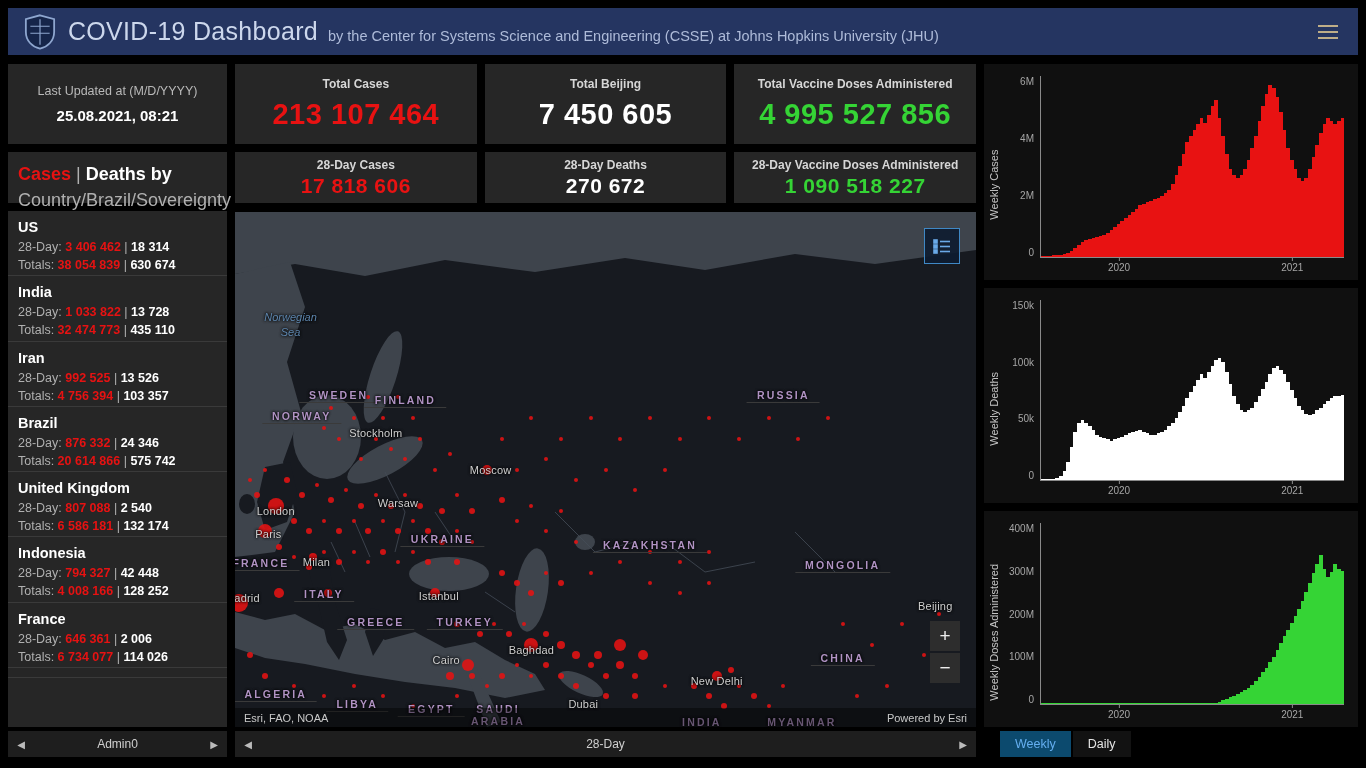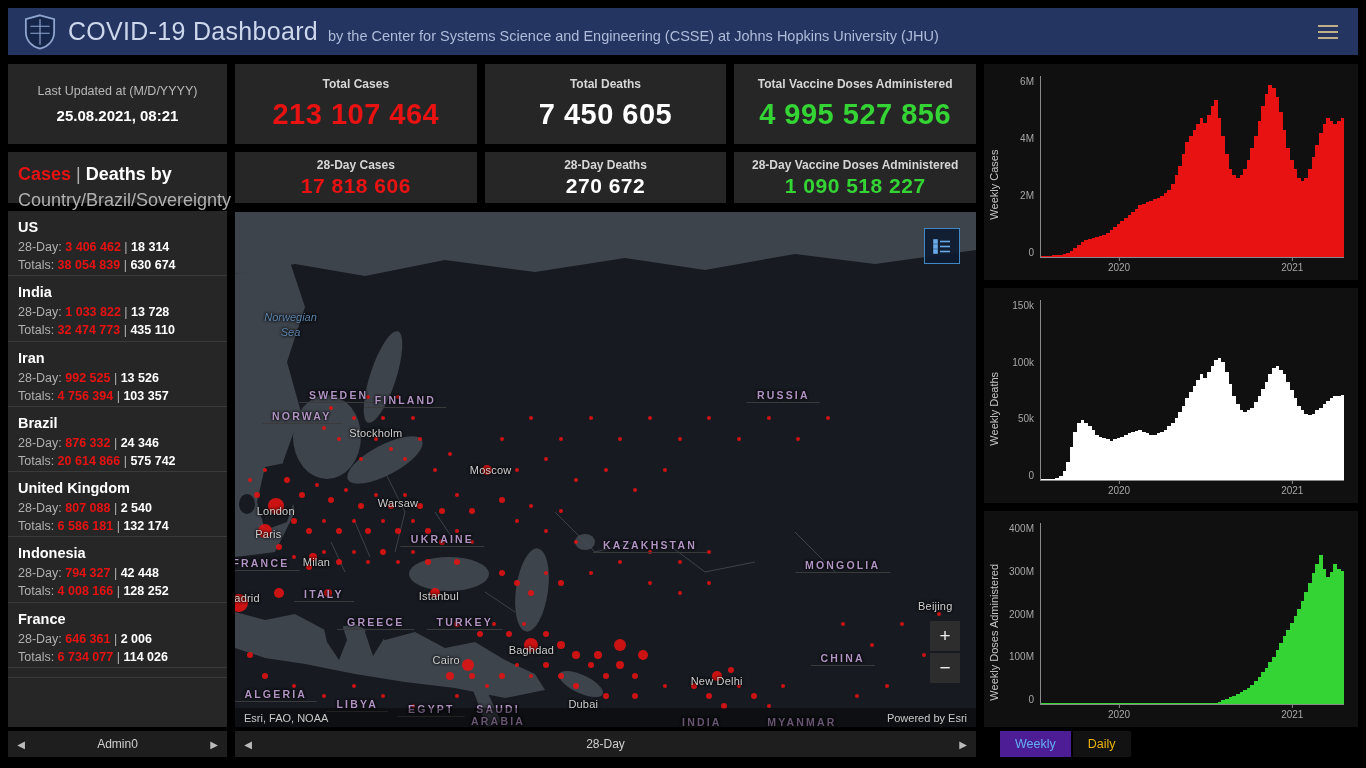--- a/index.html
+++ b/index.html
@@ -72,22 +72,22 @@
   .yticks{width:40px;display:flex;flex-direction:column;justify-content:space-between;align-items:flex-end;
     padding:0 6px 18px 0;font-size:10px;color:#a6a6a6}
   .plotcol{flex:1;display:flex;flex-direction:column}
   .bars{flex:1;display:flex;align-items:flex-end;border-left:1px solid #8a8a8a;border-bottom:1px solid #8a8a8a}
   .bar{flex:1;min-height:1px}
   .xticks{height:18px;position:relative;font-size:10px;color:#a6a6a6}
   .xticks span{position:absolute;top:4px;transform:translateX(-50%)}
   .xticks span::before{content:"";position:absolute;top:-4px;left:50%;width:1px;height:3px;background:#8a8a8a}
   
   .tabs{position:absolute;left:1000px;top:731px;height:26px;display:flex;gap:2px}
-  .tab{padding:0 15px;line-height:26px;font-size:12.5px;background:#121212;color:#eab308;cursor:pointer}
-  .tab.active{background:#4c1d95;color:#64aef0}
+  .tab{padding:0 15px;line-height:26px;font-size:12.5px;background:#121212;color:#e5e5e5;cursor:pointer}
+  .tab.active{background:#0c4a6e;color:#64aef0}
 </style>
 </head>
 <body>
 
 <div class="header">
   <span class="logo">
     <svg width="32" height="36" viewBox="0 0 24 28">
       <path d="M12 1 L23 4 V14 C23 21 18 25.5 12 27 C6 25.5 1 21 1 14 V4 Z" fill="#16254a" stroke="#8ea6cf" stroke-width="1.4"></path>
       <path d="M4.5 9.5 H19.5 M4.5 15 H19.5 M12 4 V24" stroke="#8ea6cf" stroke-width="0.9" fill="none"></path>
     </svg>
@@ -167,21 +167,21 @@
   <span class="arrow">▶</span>
 </div>
 
 <div class="stats-grid" id="stats-grid">
   <div class="stat big">
     <div class="stat-title">Total Cases</div>
     <div class="stat-value v-red">213 107 464</div>
   </div>
 
   <div class="stat big">
-    <div class="stat-title">Total Deaths</div>
+    <div class="stat-title">Total Beijing</div>
     <div class="stat-value v-white">7 450 605</div>
   </div>
 
   <div class="stat big">
     <div class="stat-title">Total Vaccine Doses Administered</div>
     <div class="stat-value v-green">4 995 527 856</div>
   </div>
 
   <div class="stat small">
     <div class="stat-title">28-Day Cases</div>

